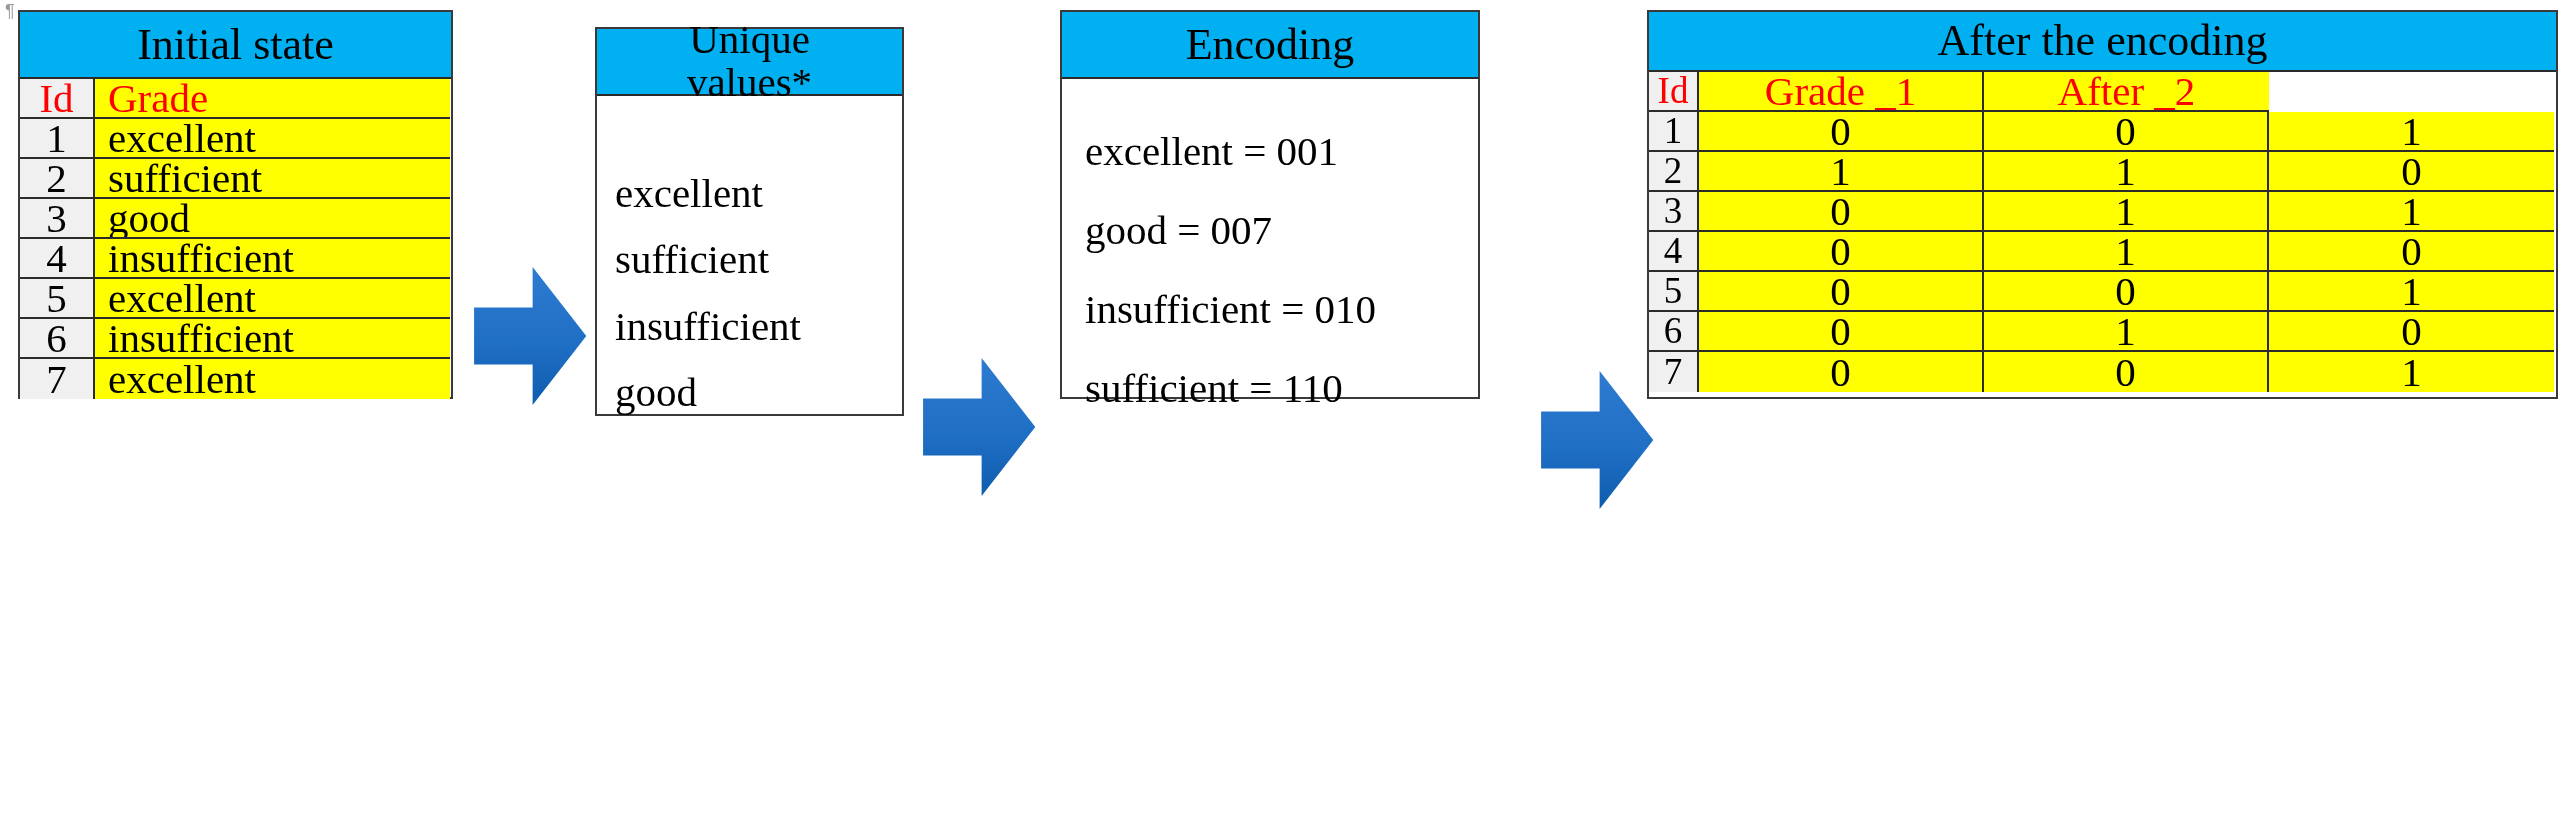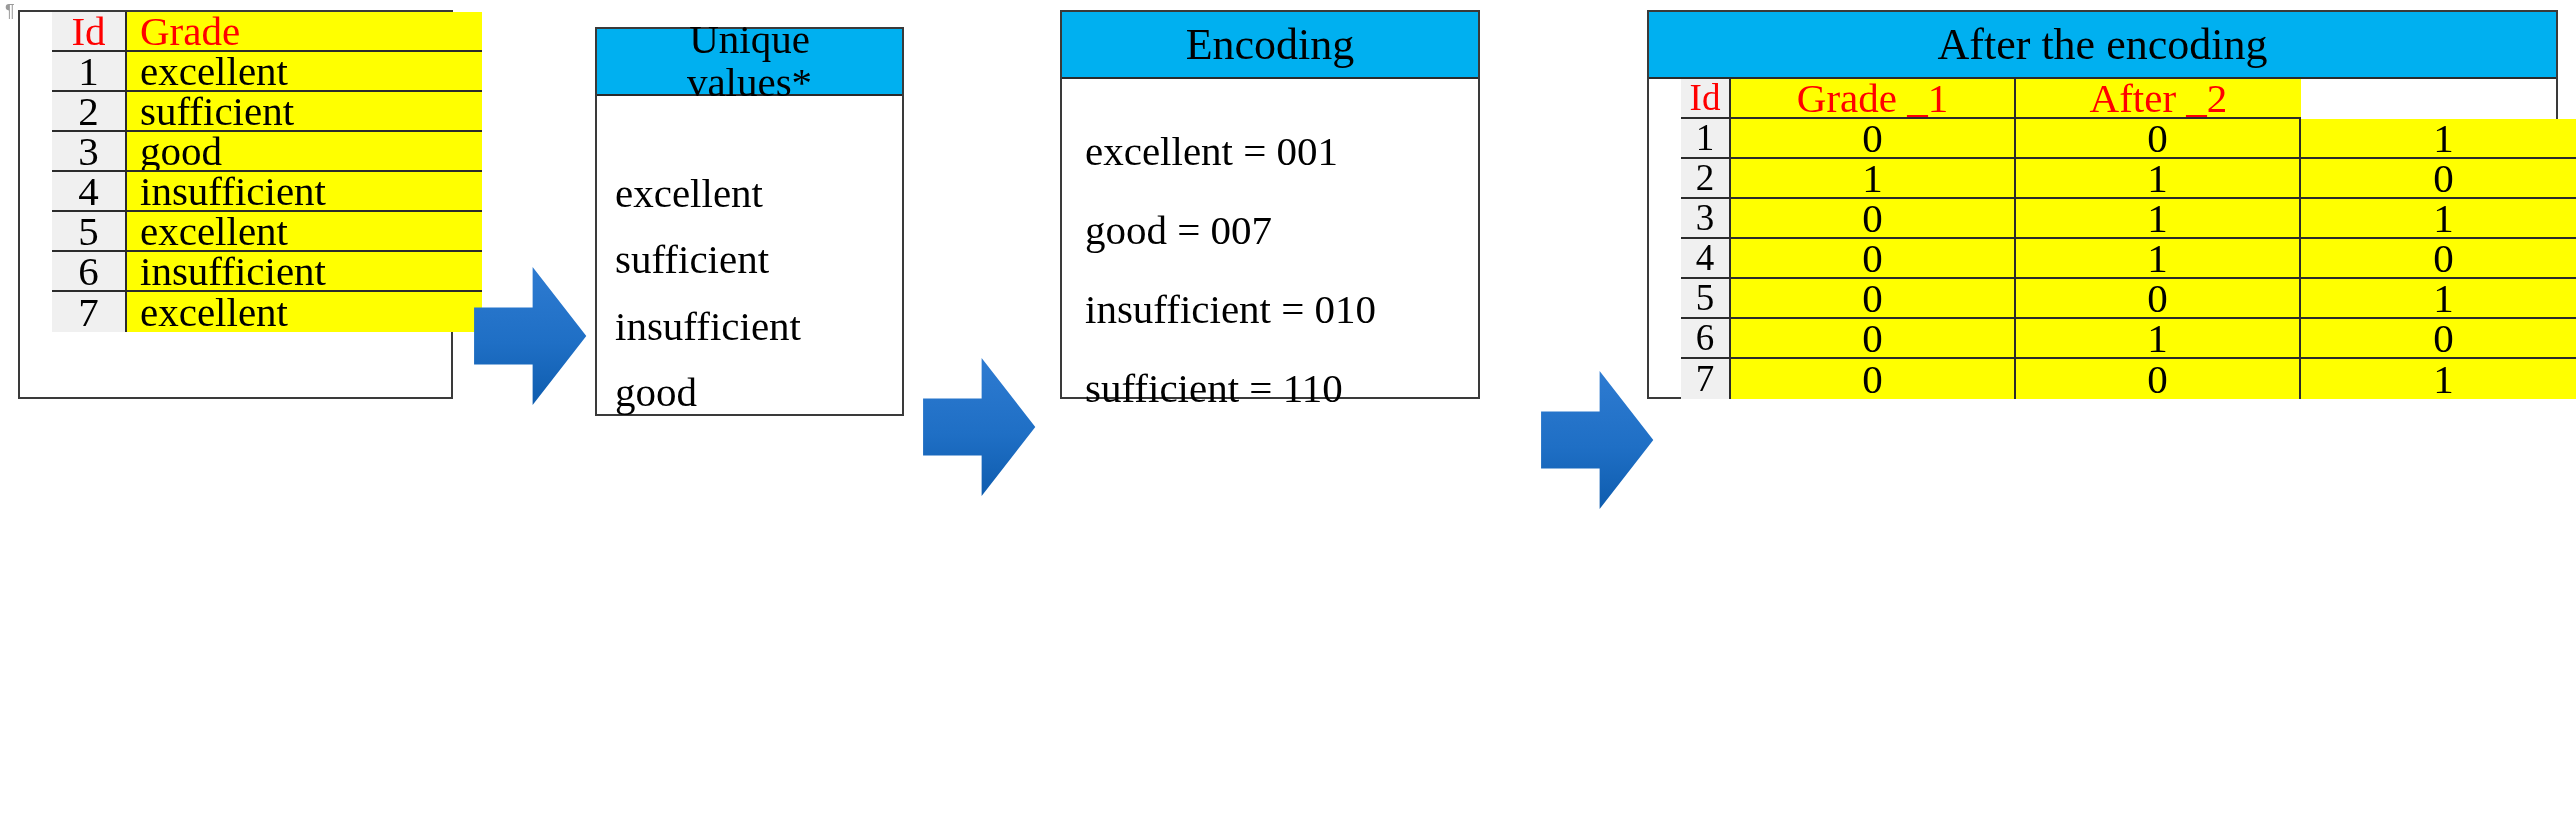--- a/index.html
+++ b/index.html
@@ -39,21 +39,20 @@
     justify-content: center;
     padding: 0 4.9px;
   }
   .panel-header.two-line { line-height: 1.05; }
 
   
   .grid {
     display: flex;
     flex-direction: column;
     width: 100%;
-    padding-left: 32px;
   }
   .grid-row {
     display: flex;
     width: 100%;
     box-sizing: border-box;
   }
   .cell {
     box-sizing: border-box;
     border-right: 2.4px solid #2b2b2b;
     border-bottom: 2.4px solid #2b2b2b;
@@ -128,21 +127,21 @@
   }
   #box-encoding .body .e-item { white-space: nowrap; }
 
   
   #table-after {
     left: 1647px;
     top: 9.8px;
     width: 911px;
     height: 389px;
   }
-  #table-after .panel-header { height: 67px; }
+  #table-after .panel-header { height: 60px; }
   #table-after .cell.id { width: 50px; font-size: 37px; }
   #table-after .cell.g  { width: 285px; }
   #table-after .grid-row { height: 40px; }
 
   
   .arrow {
     position: absolute;
     overflow: visible;
   }
   .arrow svg { display: block; }
@@ -159,20 +158,21 @@
   }
 </style>
 </head>
 <body>
 
 <div id="canvas">
 
   <span id="pilcrow-mark">¶</span>
 
   <div class="panel" id="table-initial">
+    <div class="panel-header">Initial state</div>
     <div class="grid">
 
       <div class="grid-row">
         <div class="cell id hdr-red">Id</div>
         <div class="cell val hdr-red">Grade</div>
       </div>
 
       <div class="grid-row">
         <div class="cell id">1</div>
         <div class="cell val">excellent</div>

